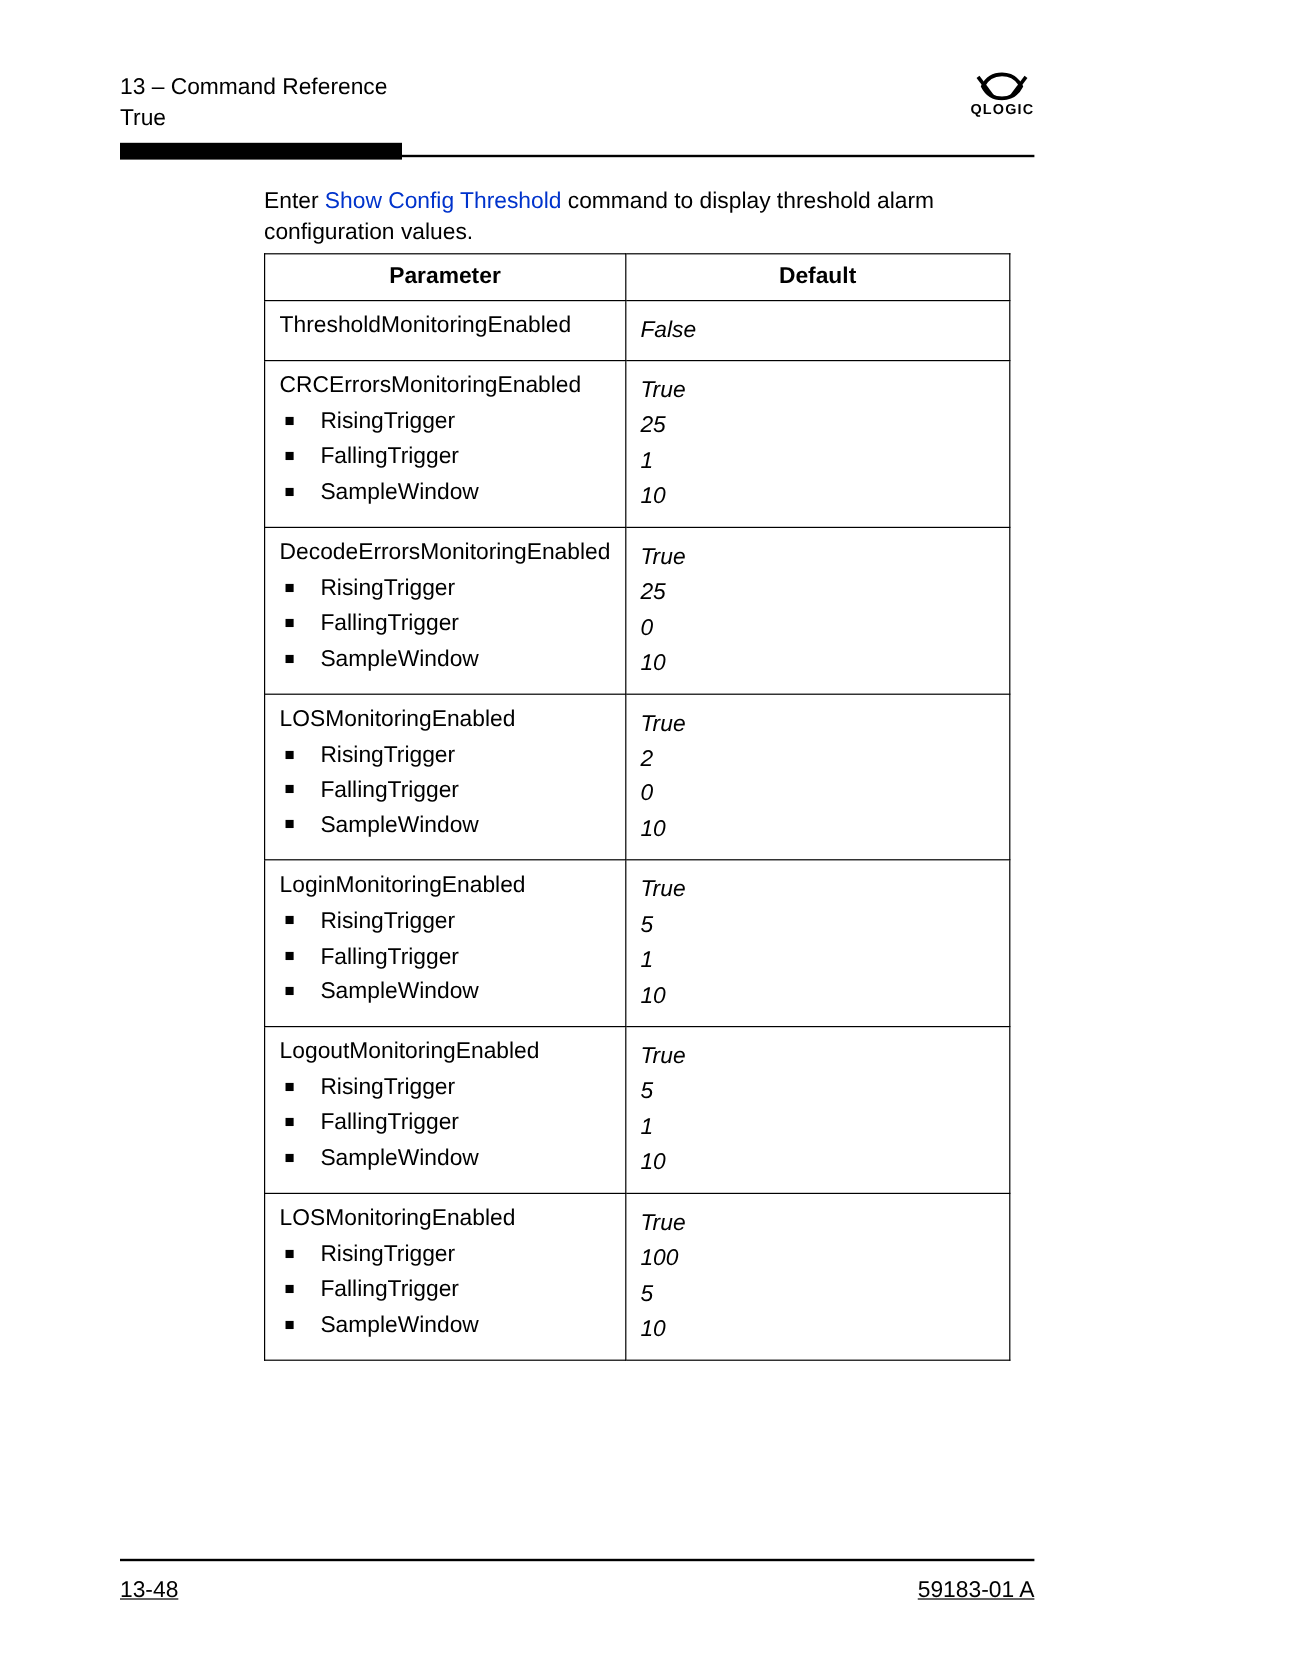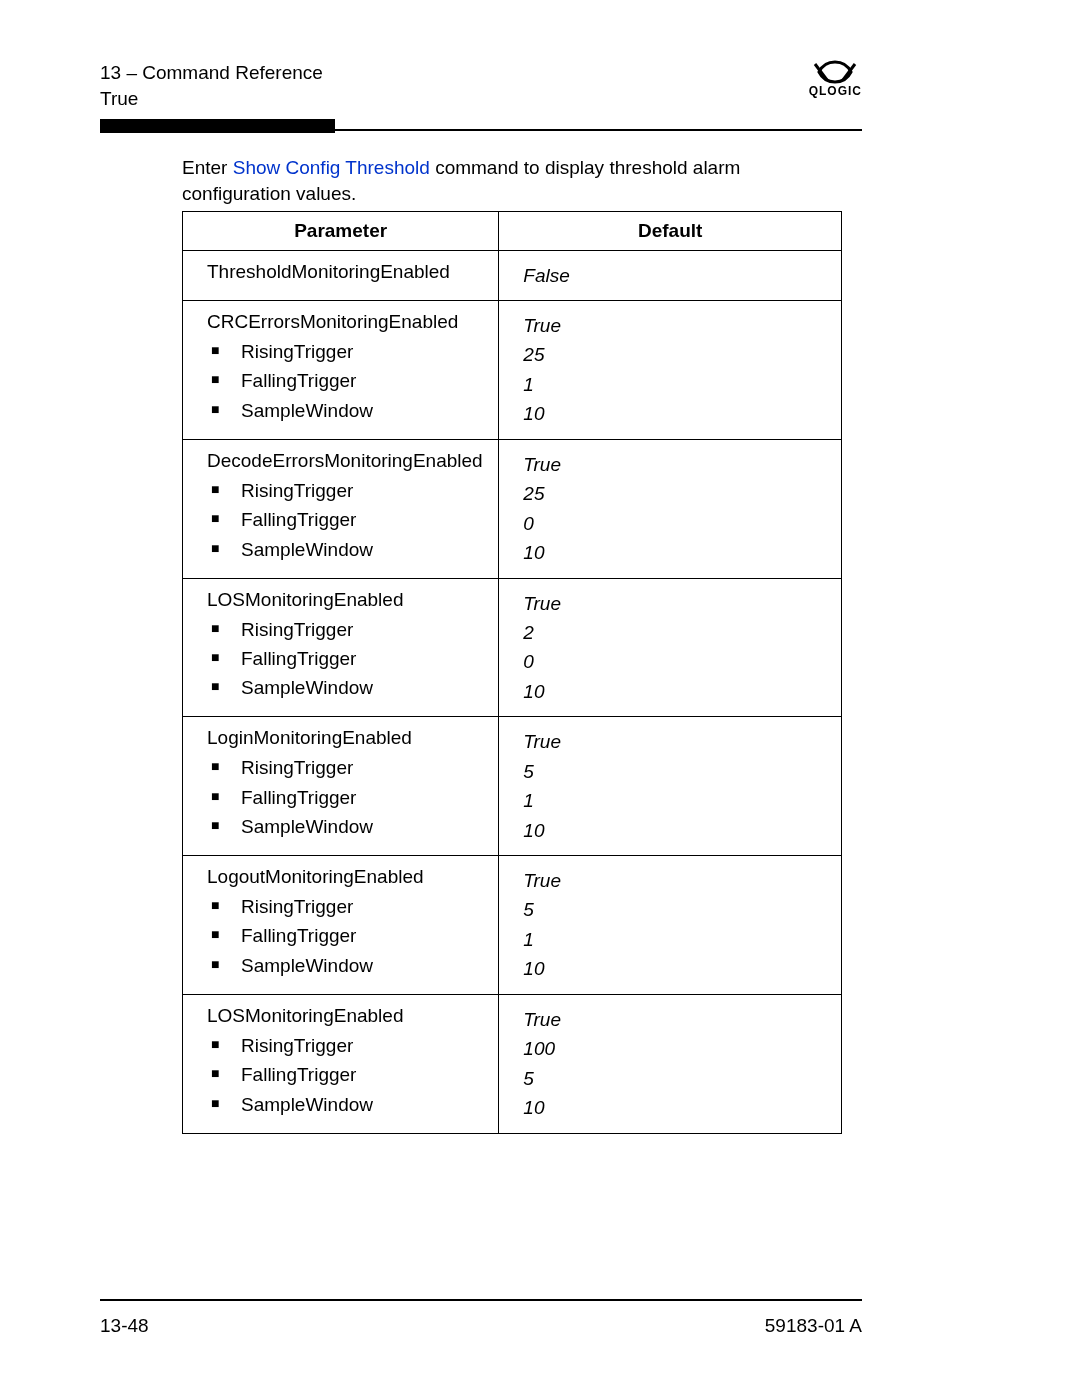--- a/index.html
+++ b/index.html
@@ -48,21 +48,21 @@
   .rule-thick {
     position: absolute;
     left: 0;
     top: 0;
     width: 235px;
     height: 14px;
     background: #000;
   }
   .body {
     margin-top: 22px;
-    margin-left: 82px;
+    margin-left: 120px;
     margin-right: 20px;
   }
   .intro {
     line-height: 1.35;
   }
   .linkish { color: #0033cc; }
   .table-title {
     text-align: center;
     font-weight: 700;
     font-style: italic;
@@ -78,21 +78,21 @@
     border: 1px solid #000;
     text-align: left;
     vertical-align: top;
   }
   table.defs th {
     font-weight: 700;
     text-align: center;
     padding: 8px 0;
   }
   table.defs td {
-    padding: 10px 12px 10px 24px;
+    padding: 10px 12px 10px 12px;
   }
   .th-param { width: 48%; }
   .th-def { width: 52%; }
   .group-head {
     margin: 0 0 4px 0;
   }
   .sub-row {
     display: flex;
     align-items: flex-start;
     line-height: 1.55;
@@ -115,20 +115,21 @@
     bottom: 60px;
   }
   .footer .footer-rule {
     height: 2px;
     background: #000;
     margin-bottom: 14px;
   }
   .footer-row {
     display: flex;
     justify-content: space-between;
+    text-decoration: underline;
   }
 </style>
 </head>
 <body>
 
 <div class="page">
 
   <div class="header-row">
     <div class="header-left">
       <div>13 – Command Reference</div>

